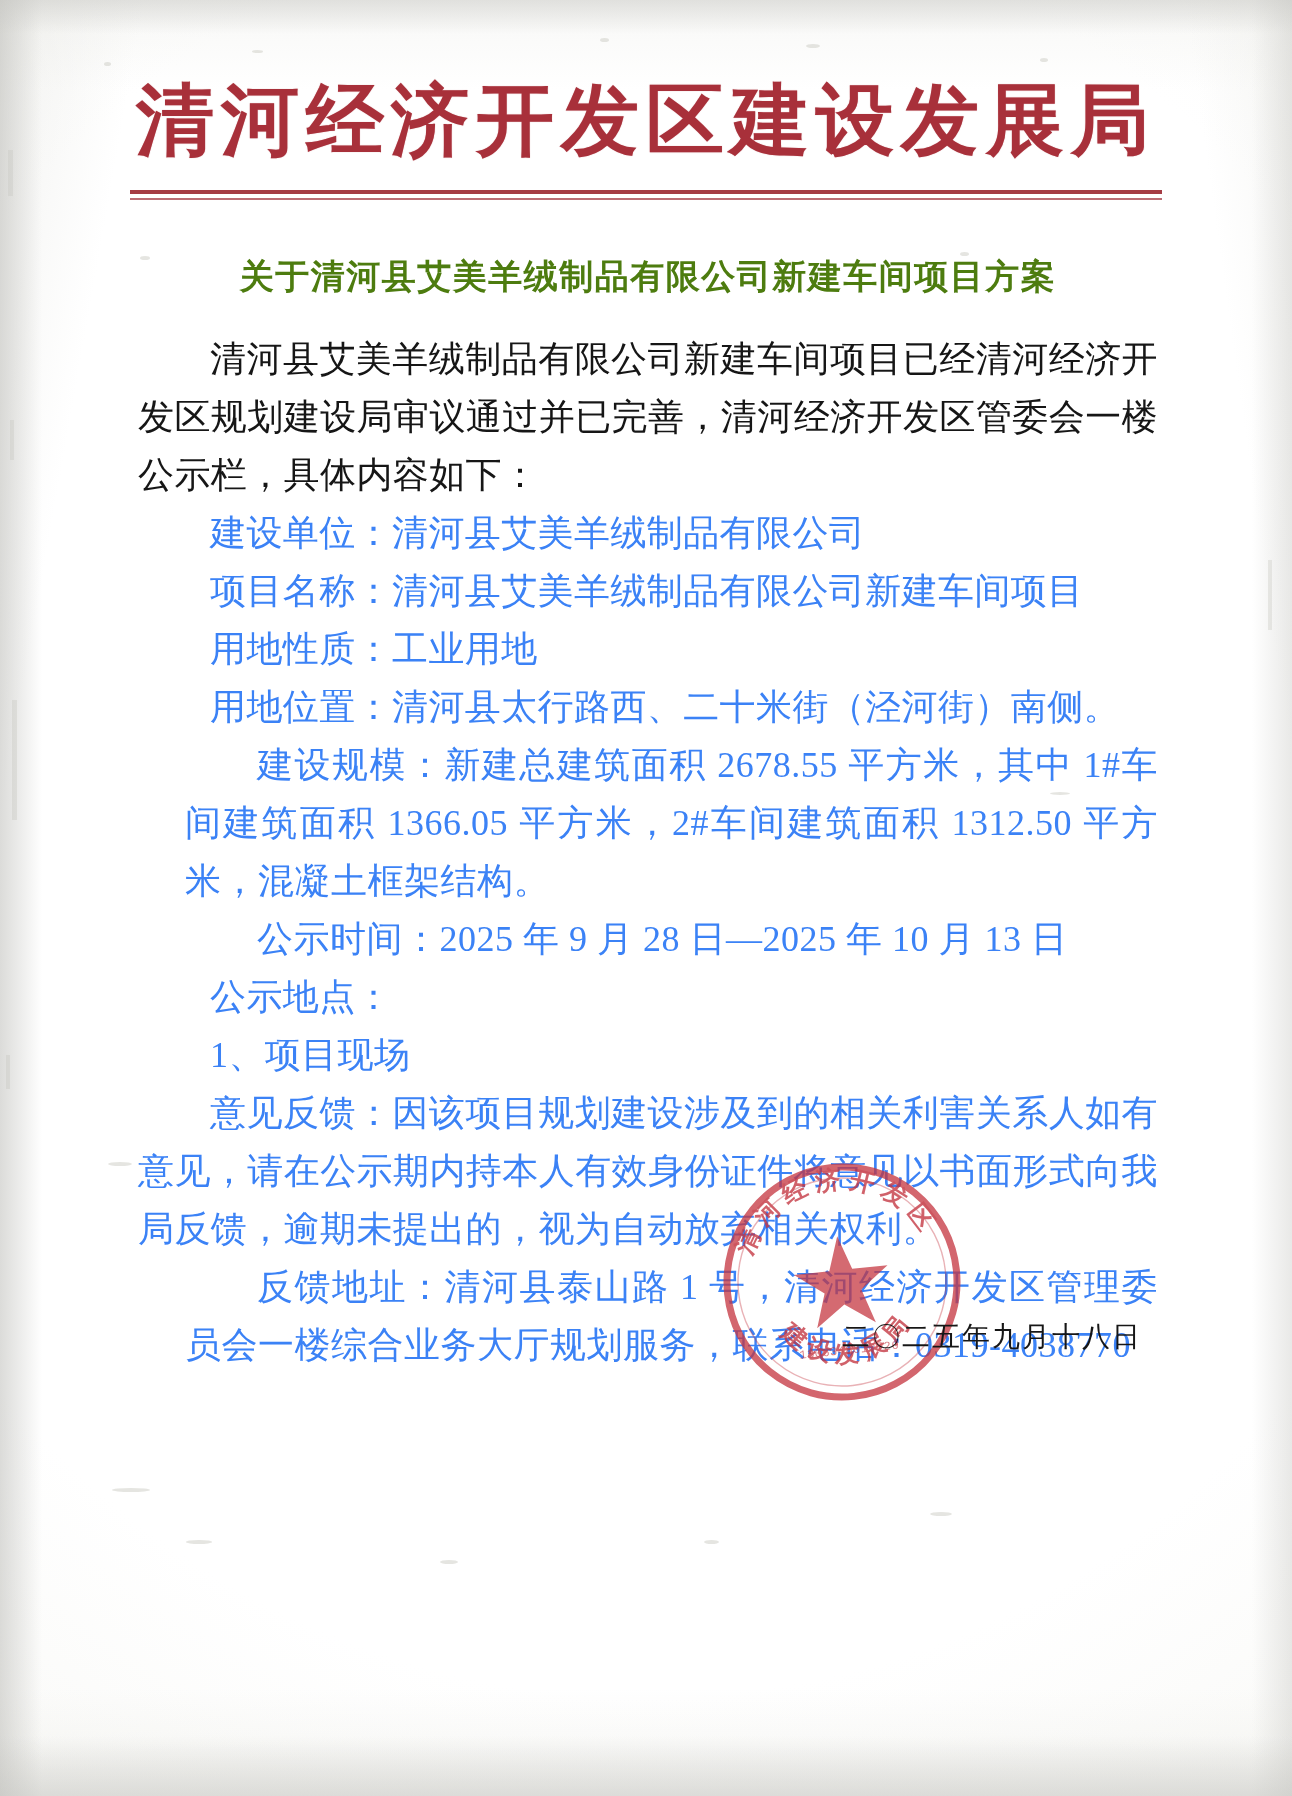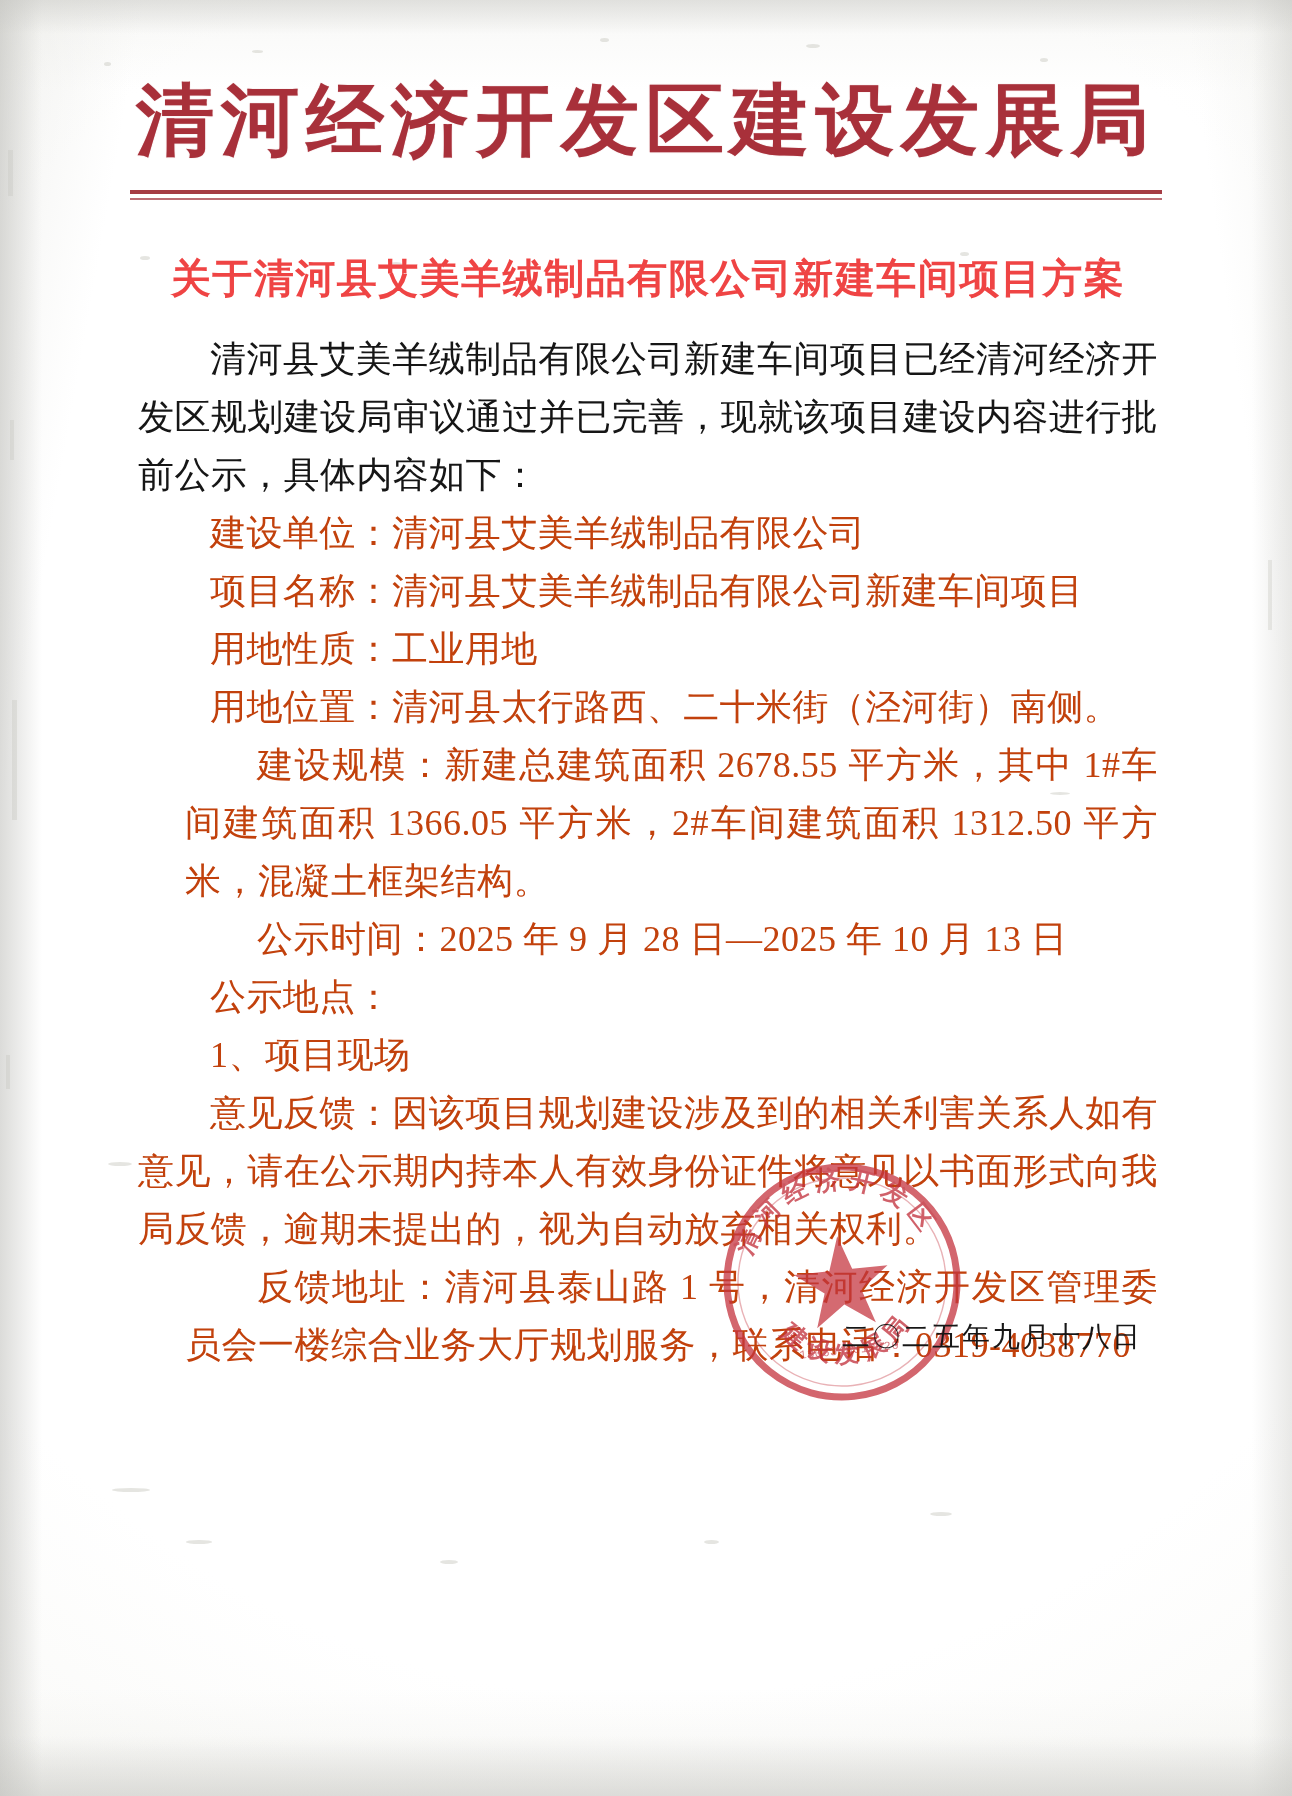--- a/index.html
+++ b/index.html
@@ -83,45 +83,46 @@
   #doc {
     position: absolute;
     top: 248px;
     left: 138px;
     width: 1020px;
     color: #1b1b1b;
   }
 
   .title {
     text-align: center;
-    font-size: 40px;
+    font-size: 34px;
     line-height: 62px;
     letter-spacing: 1.5px;
     font-weight: 600;
-    color: #ef4444;
+    color: #4d7c0f;
+    font-family: Liberation Mono, monospace;
   }
   .title.l2 { letter-spacing: 2px; }
 
   .gap-after-title { height: 20px; }
 
   .para {
     font-size: 36px;
     line-height: 58px;
     letter-spacing: 0.4px;
     text-align: justify;
     text-justify: inter-character;
     color: #161616;
   }
   .para.indent { text-indent: 72px; }
   .item {
     font-size: 36px;
     line-height: 58px;
     letter-spacing: 0.4px;
     padding-left: 72px;
-    color: #c2410c;
+    color: #3b82f6;
     white-space: nowrap;
   }
   .item.wrapable { white-space: normal; padding-left: 0; text-indent: 72px; text-align: justify; }
 
   .num { letter-spacing: 0.5px; margin-left: 47px; }
 
   
   #sign-date {
     position: absolute;
     top: 1318px;
@@ -202,21 +203,21 @@
     <div id="rule-thin"></div>
   </div>
 
   <div id="doc">
 
     <div class="title">关于清河县艾美羊绒制品有限公司新建车间项目方案</div>
 
 
     <div class="gap-after-title"></div>
 
-    <div class="para indent">清河县艾美羊绒制品有限公司新建车间项目已经清河经济开发区规划建设局审议通过并已完善，现就该项目建设内容进行批前公示，具体内容如下：</div>
+    <div class="para indent">清河县艾美羊绒制品有限公司新建车间项目已经清河经济开发区规划建设局审议通过并已完善，清河经济开发区管委会一楼公示栏，具体内容如下：</div>
 
     <div class="item">建设单位：清河县艾美羊绒制品有限公司</div>
 
     <div class="item">项目名称：清河县艾美羊绒制品有限公司新建车间项目</div>
 
     <div class="item">用地性质：工业用地</div>
 
     <div class="item">用地位置：清河县太行路西、二十米街（泾河街）南侧。</div>
 
     <div class="item wrapable num">建设规模：新建总建筑面积 2678.55 平方米，其中 1#车间建筑面积 1366.05 平方米，2#车间建筑面积 1312.50 平方米，混凝土框架结构。</div>

